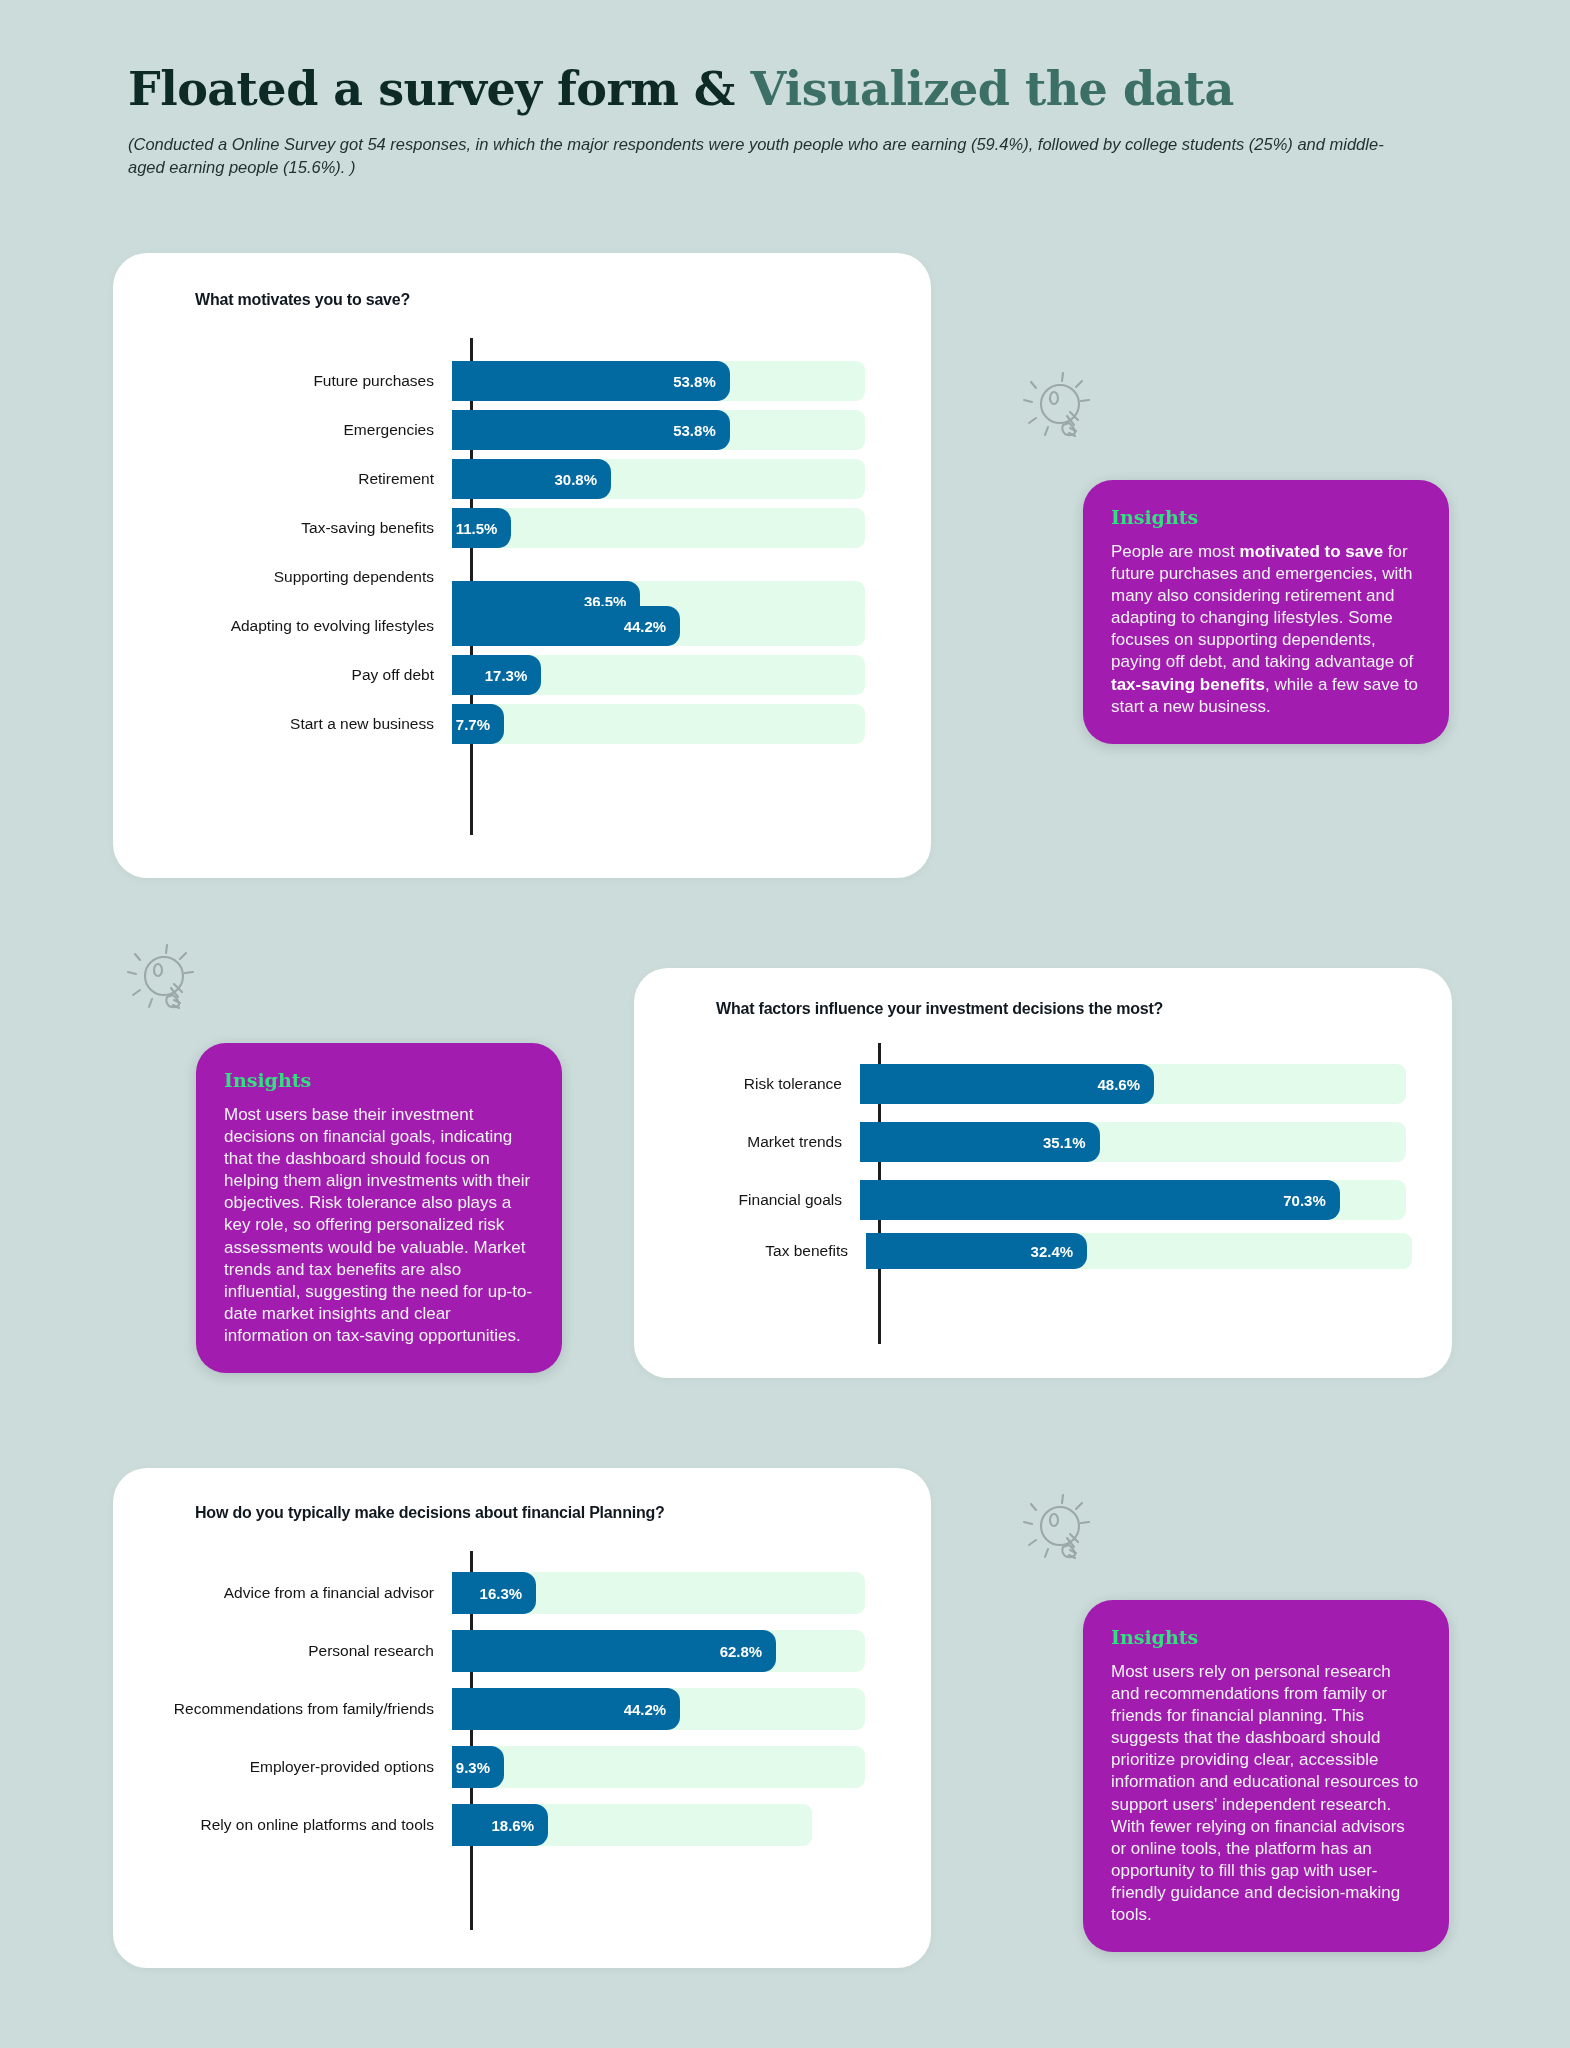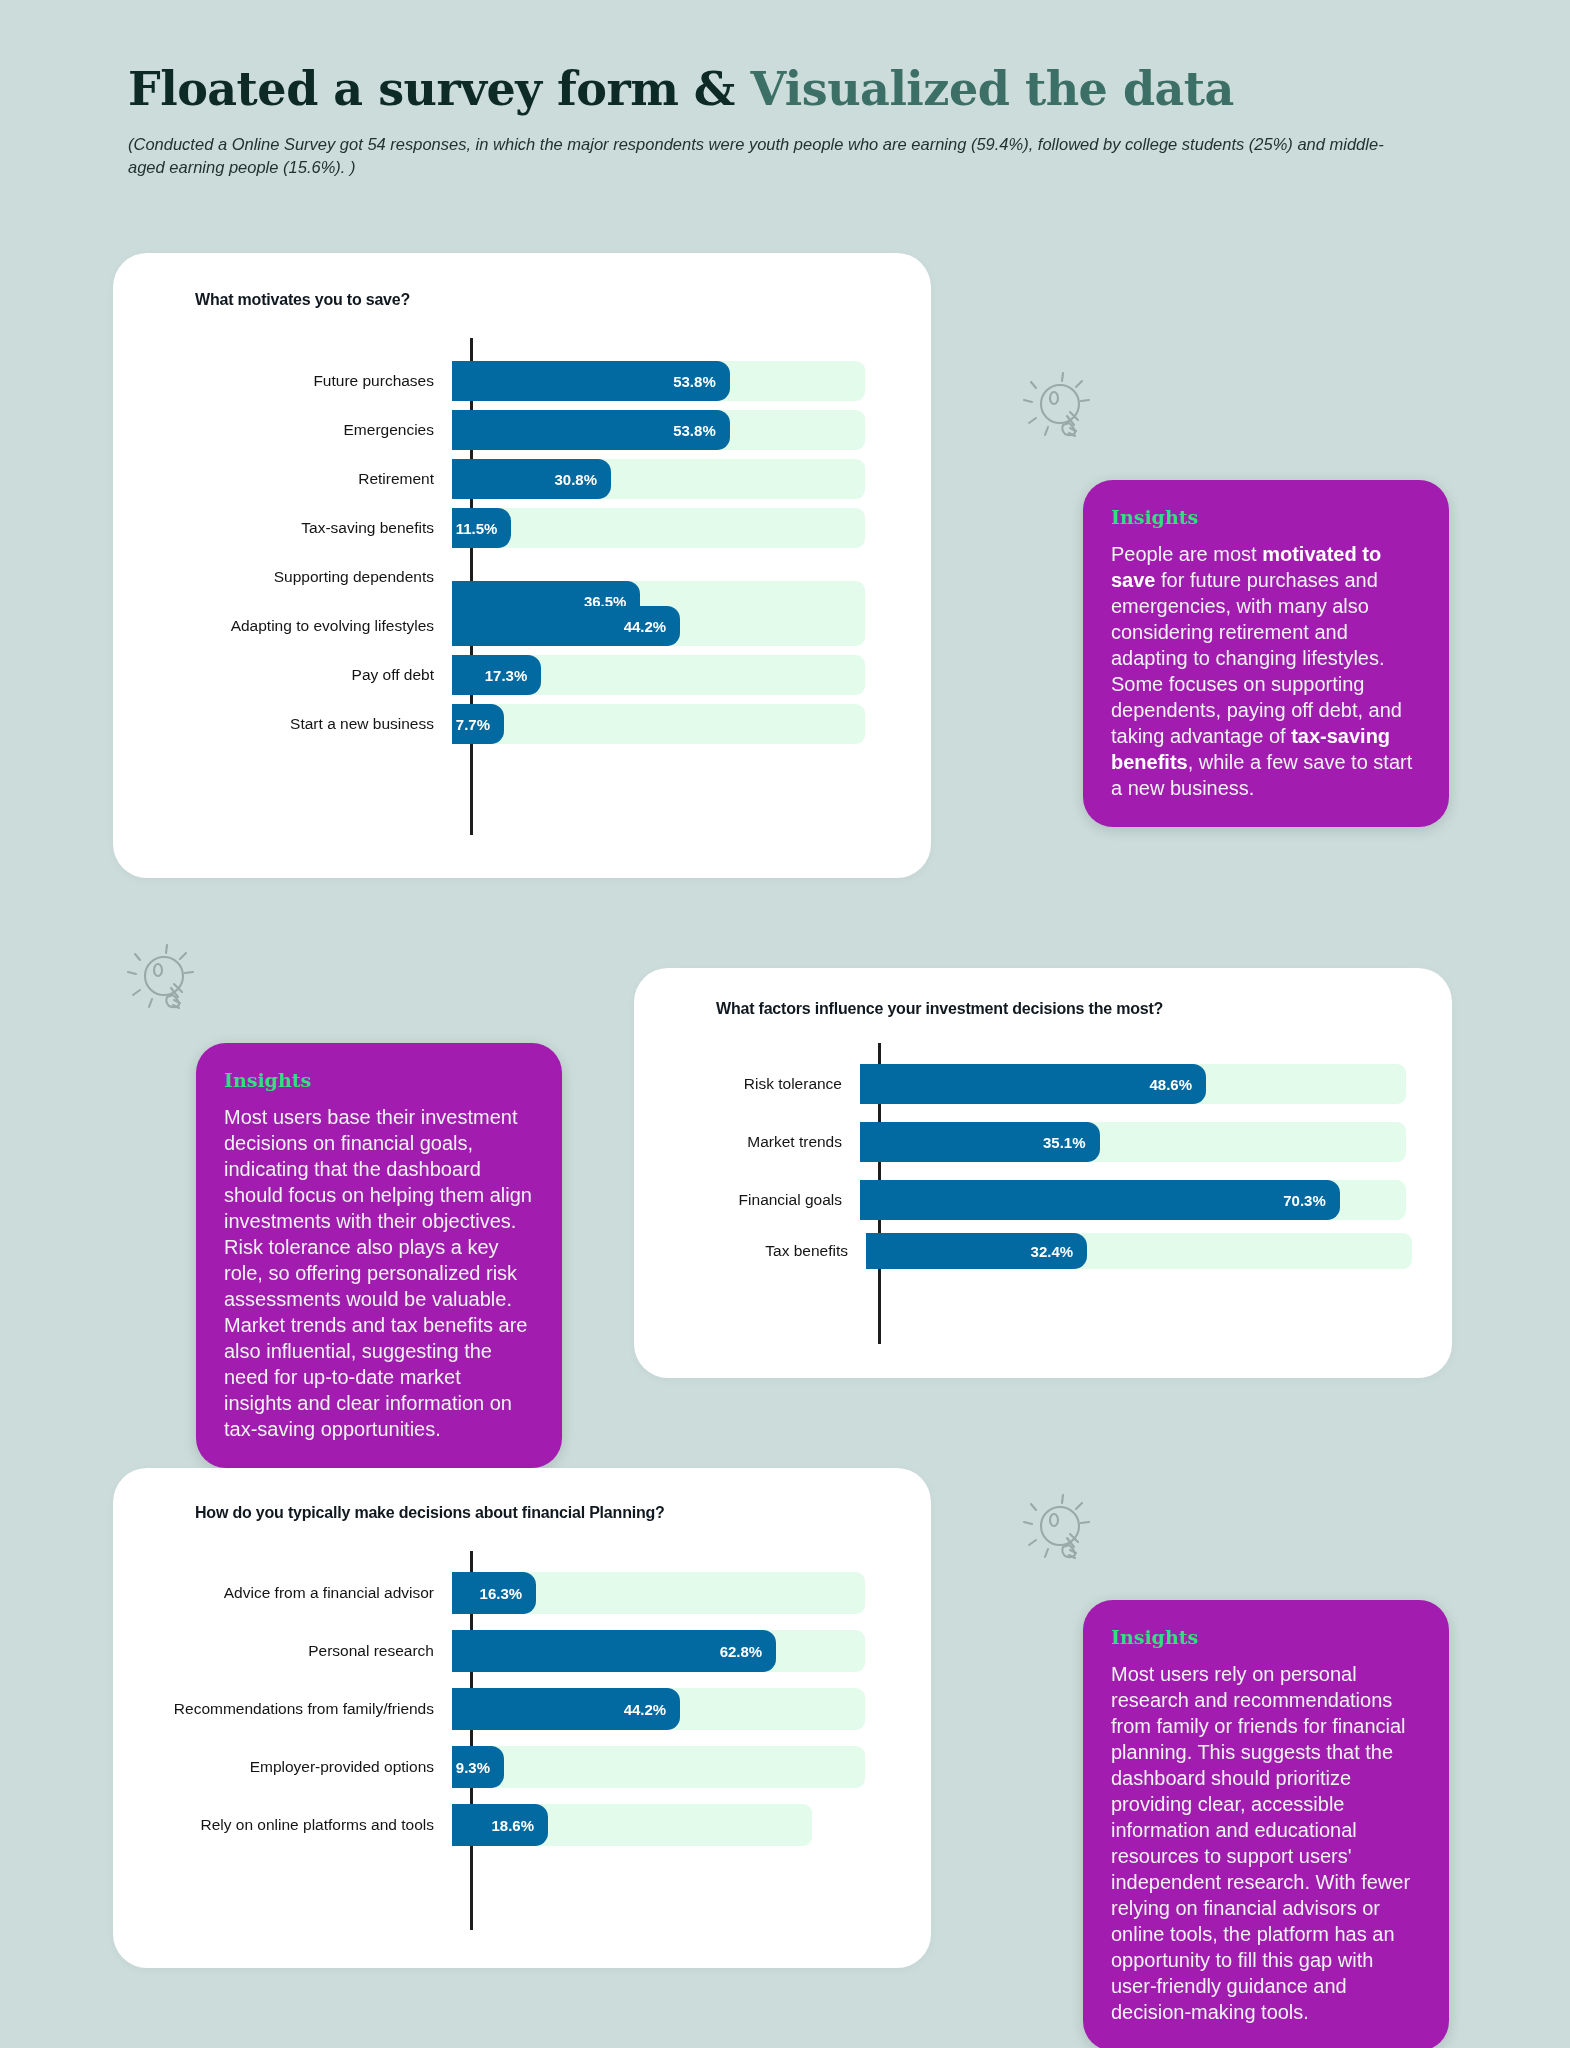--- a/index.html
+++ b/index.html
@@ -113,21 +113,21 @@
 
   .insight-head {
     font-family: "DejaVu Serif", serif;
     font-weight: bold;
     font-size: 19px;
     color: #33e07f;
     margin-bottom: 13px;
   }
 
   .insight-body {
-    font-size: 20px;
+    font-size: 17px;
     line-height: 1.30;
     color: #eef3f1;
   }
   .insight-body b { font-weight: bold; color: #ffffff; }
 
   
   .bulb { position: absolute; opacity: 0.45; }
 </style>
 </head>
 <body>
@@ -227,21 +227,21 @@
 </svg>
 
 <div class="chart-card" style="left:634px; top:968px; width:818px; height:410px;">
   <div class="chart-title" style="position:absolute; left:82px; top:32px;">What factors influence your investment decisions the most?</div>
   <div class="plot" style="position:absolute; left:0px; top:70px; width:818px; height:320px;">
     <div class="axis" style="left:244px; top:5px; bottom:14px;"></div>
     <div class="rows" id="rows-1">
         <div class="row" style="top: 26px; height: 40px;">
           <div class="row-label" style="width: 226px;">Risk tolerance</div>
           <div class="track" style="width: 546px;">
-            <div class="bar" style="width: 346px;">
+            <div class="bar" style="width: 294px;">
               <span class="bar-value">48.6%</span>
             </div>
           </div>
         </div>
         <div class="row" style="top: 84px; height: 40px;">
           <div class="row-label" style="width: 226px;">Market trends</div>
           <div class="track" style="width: 546px;">
             <div class="bar" style="width: 239.558px;">
               <span class="bar-value">35.1%</span>
             </div>

